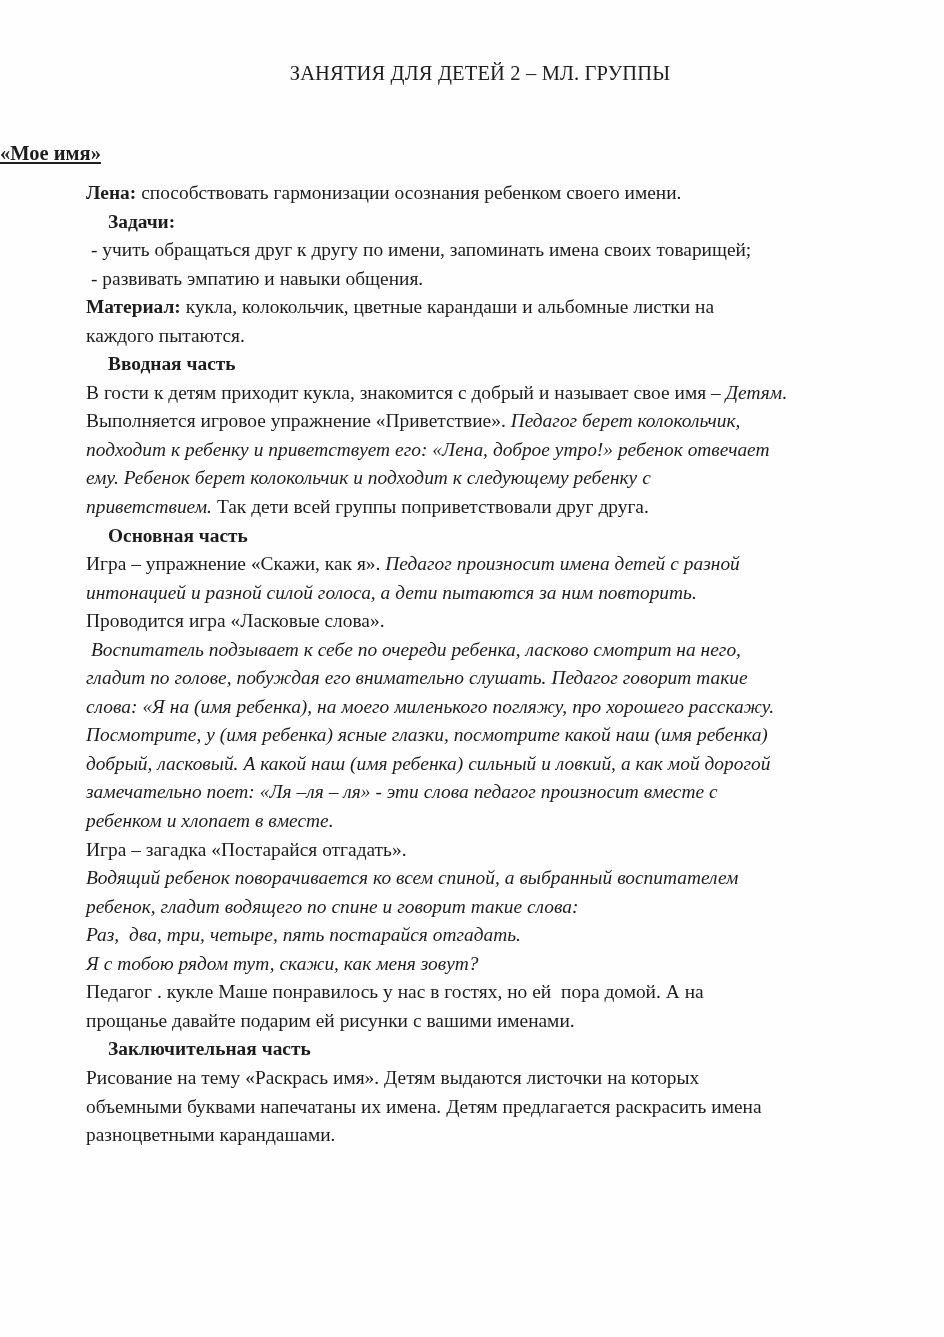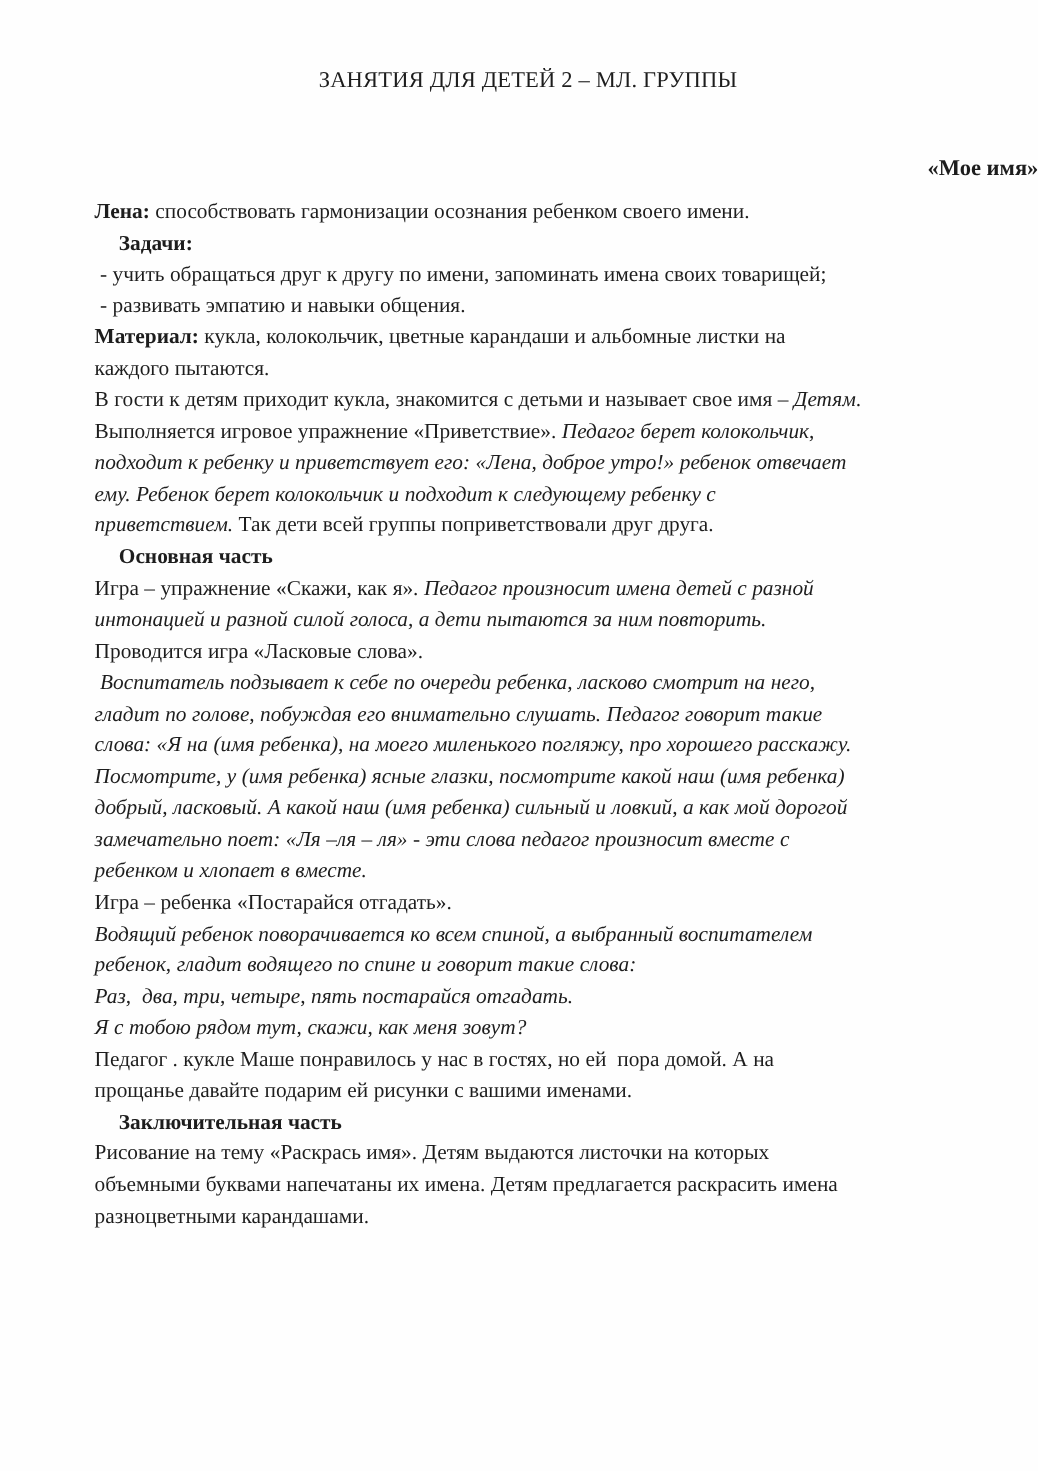--- a/index.html
+++ b/index.html
@@ -37,25 +37,26 @@
     font-weight: 400;
     letter-spacing: 0.15px;
     white-space: pre;
   }
 
   .doc-subtitle {
     position: absolute;
     top: 140px;
     left: 0;
     right: 0;
-    text-align: right;
+    text-align: left;
     font-size: 20.5px;
     line-height: 26px;
     font-weight: 700;
     white-space: pre;
+    text-decoration: underline;
   }
 
   
   .body-block {
     position: absolute;
     top: 179px;
     left: 86px;
     width: 800px;
   }
 
@@ -83,37 +84,38 @@
 
   <div class="doc-subtitle">«Мое имя»</div>
 
   <div class="body-block" id="body-block">
       <div class="line"><b class="run">Лена:</b><span class="run"> способствовать гармонизации осознания ребенком своего имени.</span></div>
       <div class="line bold">Задачи:</div>
       <div class="line"> - учить обращаться друг к другу по имени, запоминать имена своих товарищей;</div>
       <div class="line"> - развивать эмпатию и навыки общения.</div>
       <div class="line"><b class="run">Материал:</b><span class="run"> кукла, колокольчик, цветные карандаши и альбомные листки на</span></div>
       <div class="line">каждого пытаются.</div>
-      <div class="line"><span class="run">В гости к детям приходит кукла, знакомится с детьми и называет свое имя – </span><i class="run">Детям</i><span class="run">.</span></div>
+      <div class="line bold">Вводная часть</div>
+      <div class="line"><span class="run">В гости к детям приходит кукла, знакомится с добрый и называет свое имя – </span><i class="run">Детям</i><span class="run">.</span></div>
       <div class="line"><span class="run">Выполняется игровое упражнение «Приветствие». </span><i class="run">Педагог берет колокольчик,</i></div>
       <div class="line ital">подходит к ребенку и приветствует его: «Лена, доброе утро!» ребенок отвечает</div>
       <div class="line ital">ему. Ребенок берет колокольчик и подходит к следующему ребенку с</div>
       <div class="line"><i class="run">приветствием.</i><span class="run"> Так дети всей группы поприветствовали друг друга.</span></div>
       <div class="line bold">Основная часть</div>
       <div class="line"><span class="run">Игра – упражнение «Скажи, как я». </span><i class="run">Педагог произносит имена детей с разной</i></div>
       <div class="line ital">интонацией и разной силой голоса, а дети пытаются за ним повторить.</div>
       <div class="line">Проводится игра «Ласковые слова».</div>
       <div class="line ital"> Воспитатель подзывает к себе по очереди ребенка, ласково смотрит на него,</div>
       <div class="line ital">гладит по голове, побуждая его внимательно слушать. Педагог говорит такие</div>
       <div class="line ital">слова: «Я на (имя ребенка), на моего миленького погляжу, про хорошего расскажу.</div>
       <div class="line ital">Посмотрите, у (имя ребенка) ясные глазки, посмотрите какой наш (имя ребенка)</div>
       <div class="line ital">добрый, ласковый. А какой наш (имя ребенка) сильный и ловкий, а как мой дорогой</div>
       <div class="line ital">замечательно поет: «Ля –ля – ля» - эти слова педагог произносит вместе с</div>
       <div class="line ital">ребенком и хлопает в вместе.</div>
-      <div class="line">Игра – ребенка «Постарайся отгадать».</div>
+      <div class="line">Игра – загадка «Постарайся отгадать».</div>
       <div class="line ital">Водящий ребенок поворачивается ко всем спиной, а выбранный воспитателем</div>
       <div class="line ital">ребенок, гладит водящего по спине и говорит такие слова:</div>
       <div class="line ital">Раз,  два, три, четыре, пять постарайся отгадать.</div>
       <div class="line ital">Я с тобою рядом тут, скажи, как меня зовут?</div>
       <div class="line">Педагог . кукле Маше понравилось у нас в гостях, но ей  пора домой. А на</div>
       <div class="line">прощанье давайте подарим ей рисунки с вашими именами.</div>
       <div class="line bold">Заключительная часть</div>
       <div class="line">Рисование на тему «Раскрась имя». Детям выдаются листочки на которых</div>
       <div class="line">объемными буквами напечатаны их имена. Детям предлагается раскрасить имена</div>
       <div class="line">разноцветными карандашами.</div>

